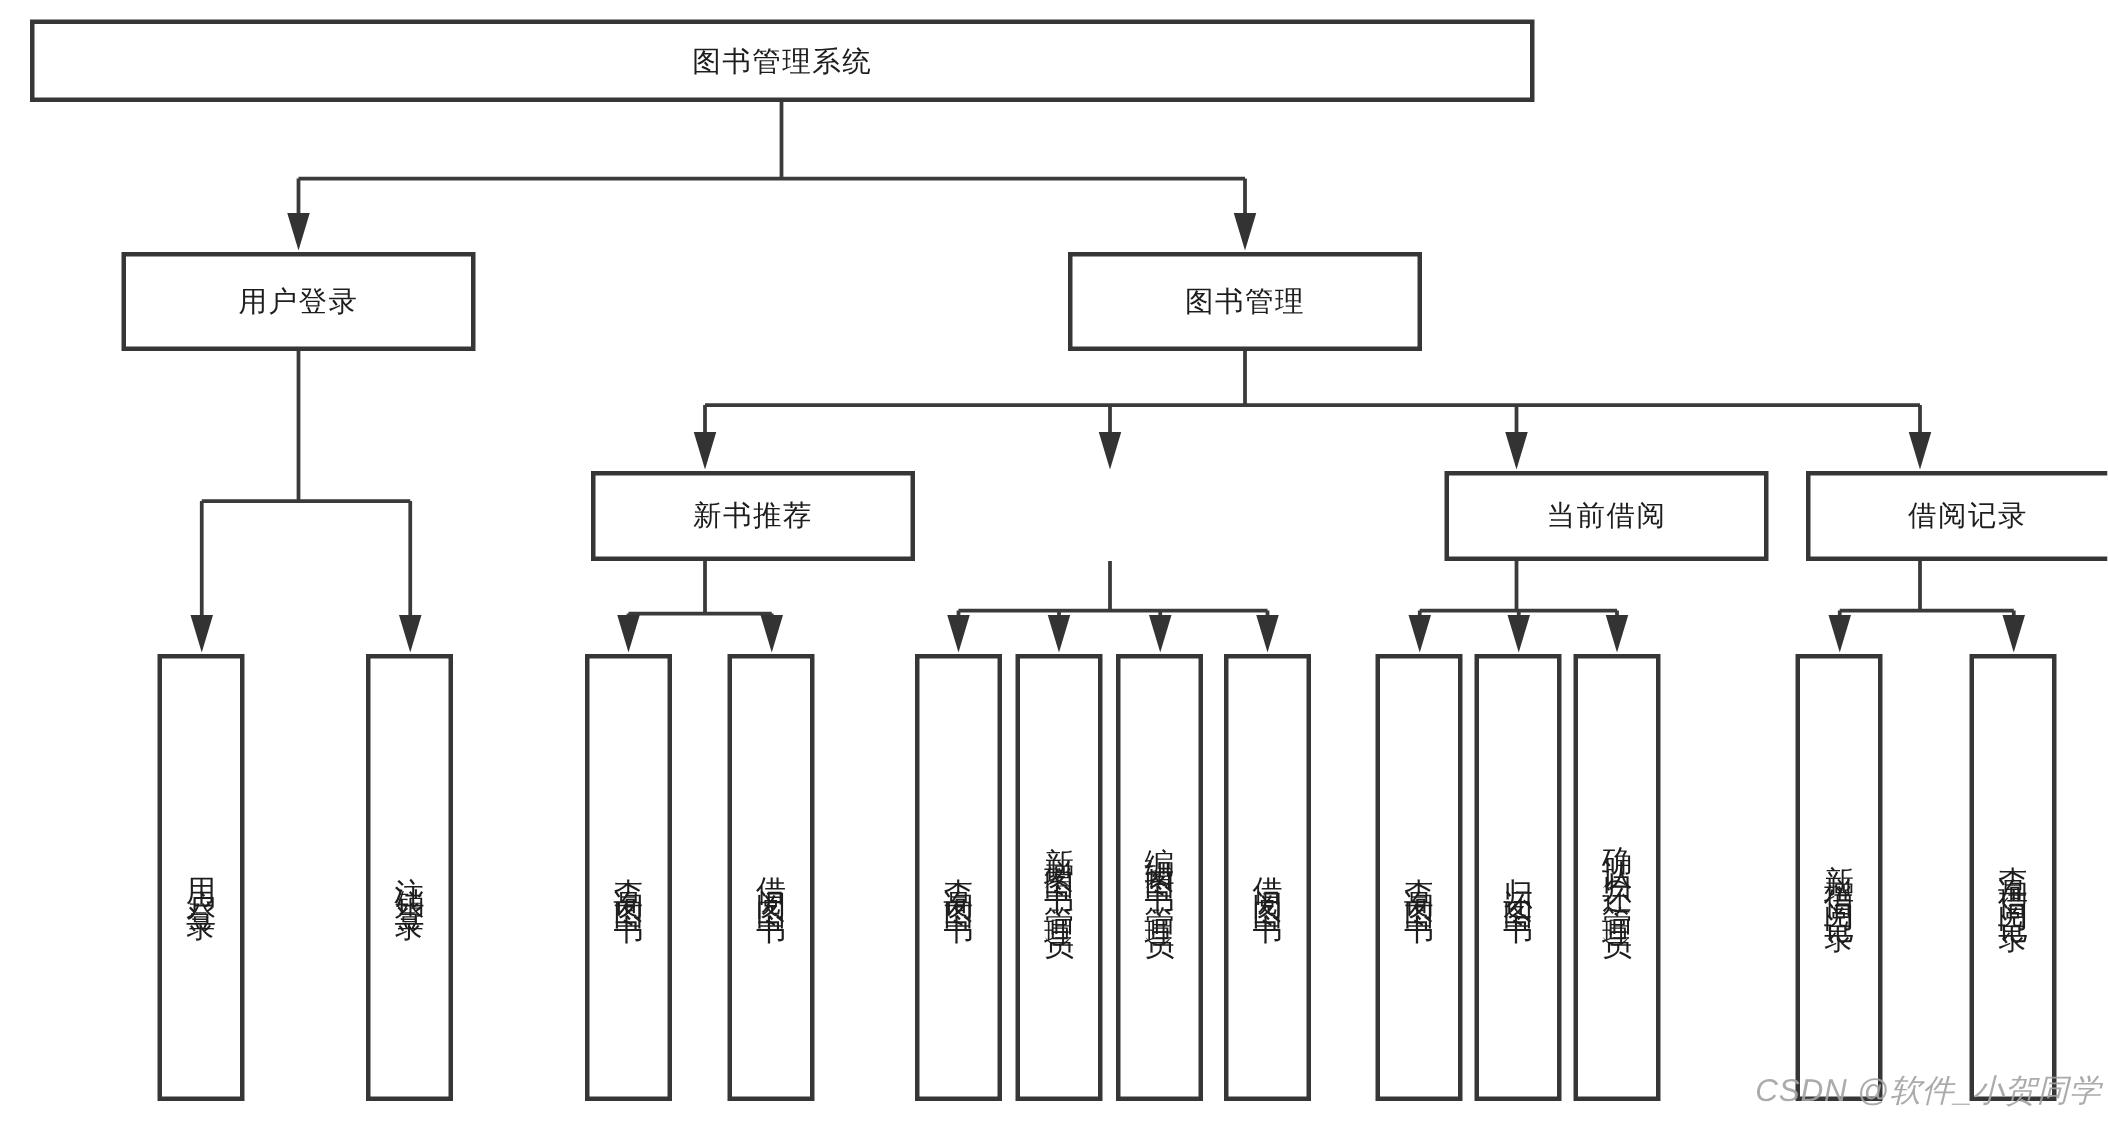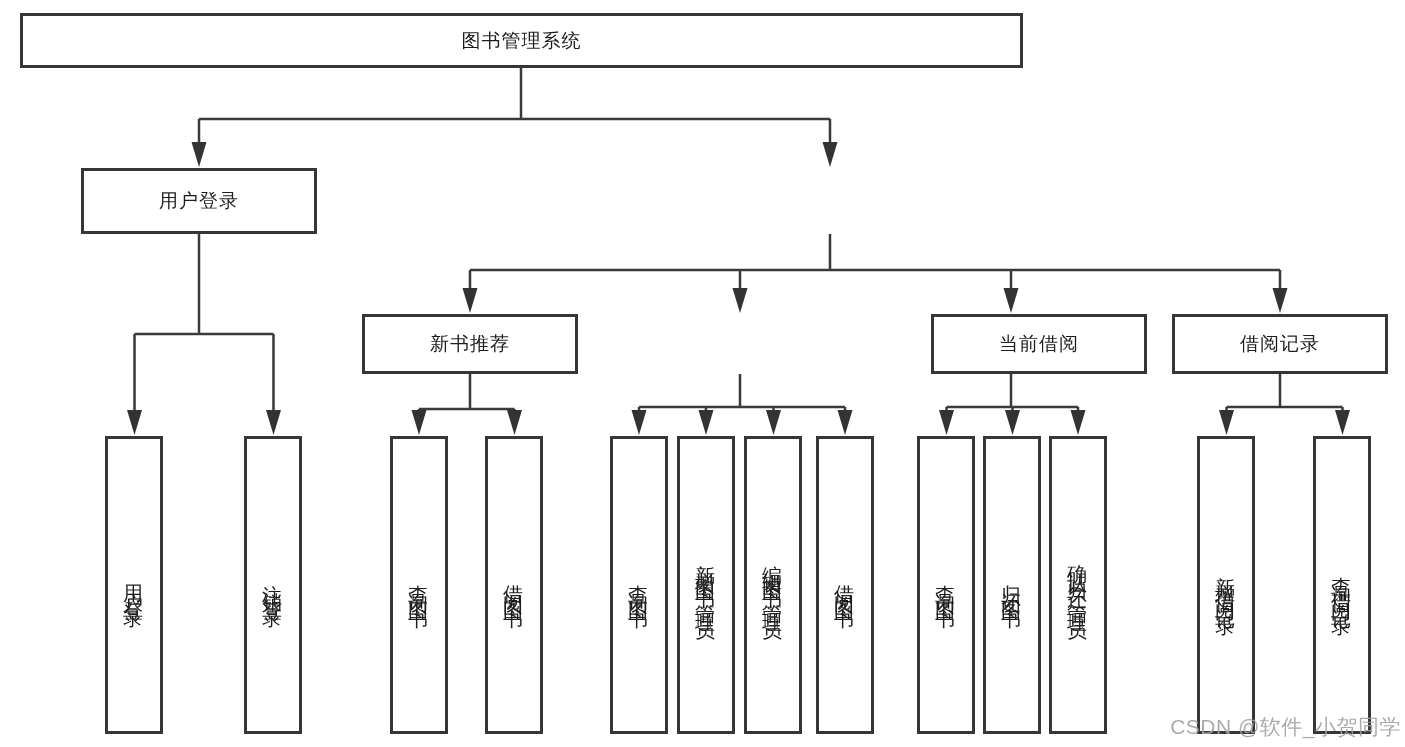--- a/index.html
+++ b/index.html
@@ -10,28 +10,28 @@
   }
   .wires { position:absolute; left:0; top:0; z-index:1; }
   .box {
     position:absolute; box-sizing:border-box; background:#ffffff;
     border:3px solid #363636; color:#1d1d1d; z-index:2;
     display:flex; align-items:center; justify-content:center;
     text-align:right;
   }
   .root { left:20px; top:13px; width:1003px; height:55px; font-size:19px; letter-spacing:1px; }
   .l2   { top:168px; width:236px; height:66px; font-size:19px; letter-spacing:1px; }
-  .l3   { top:314px; width:216px; height:60px; font-size:19px; letter-spacing:1px; }
+  .l3   { top:314px; width:216px; height:60px; font-size:19px; letter-spacing:1px;margin-left:32px; }
   .leaf {
     top:436px; width:58px; height:298px; font-size:20px;
     writing-mode:vertical-rl; text-orientation:mixed; letter-spacing:8px;
   }
   .watermark {
     position:absolute; right:4px; bottom:6px; z-index:10;
-    font-size:21px; color:#a3a3a3; letter-spacing:0.5px; opacity:0.9;
+    font-size:21px; color:#a3a3a3; letter-spacing:0.5px; opacity:0.9;font-style:italic;
   }
 </style>
 </head>
 <body>
 
 <div class="canvas">
 
   <svg class="wires" width="1405" height="747" viewBox="0 0 1405 747">
     <path d="M521 68 V119 M199 119 H830 M199 119 V147 M830 119 V147
              M199 234 V334 M134.5 334 H273.5 M134.5 334 V414 M273.5 334 V414
@@ -59,20 +59,21 @@
       <polygon points="1005,410 1020,410 1012.5,435"></polygon>
       <polygon points="1070.5,410 1085.5,410 1078,435"></polygon>
       <polygon points="1219,410 1234,410 1226.5,435"></polygon>
       <polygon points="1335,410 1350,410 1342.5,435"></polygon>
     </g>
   </svg>
 
   <div class="box root">图书管理系统</div>
 
   <div class="box l2" style="left:81px">用户登录</div>
+  <div class="box l2" style="left:712px">图书管理</div>
 
   <div class="box l3" style="left:362px">新书推荐</div>
   <div class="box l3" style="left:931px">当前借阅</div>
   <div class="box l3" style="left:1172px">借阅记录</div>
 
   <div class="box leaf" style="left:105px">用户登录</div>
   <div class="box leaf" style="left:244px">注销登录</div>
   <div class="box leaf" style="left:390px">查询图书</div>
   <div class="box leaf" style="left:485px">借阅图书</div>
   <div class="box leaf" style="left:610px">查询图书</div>

